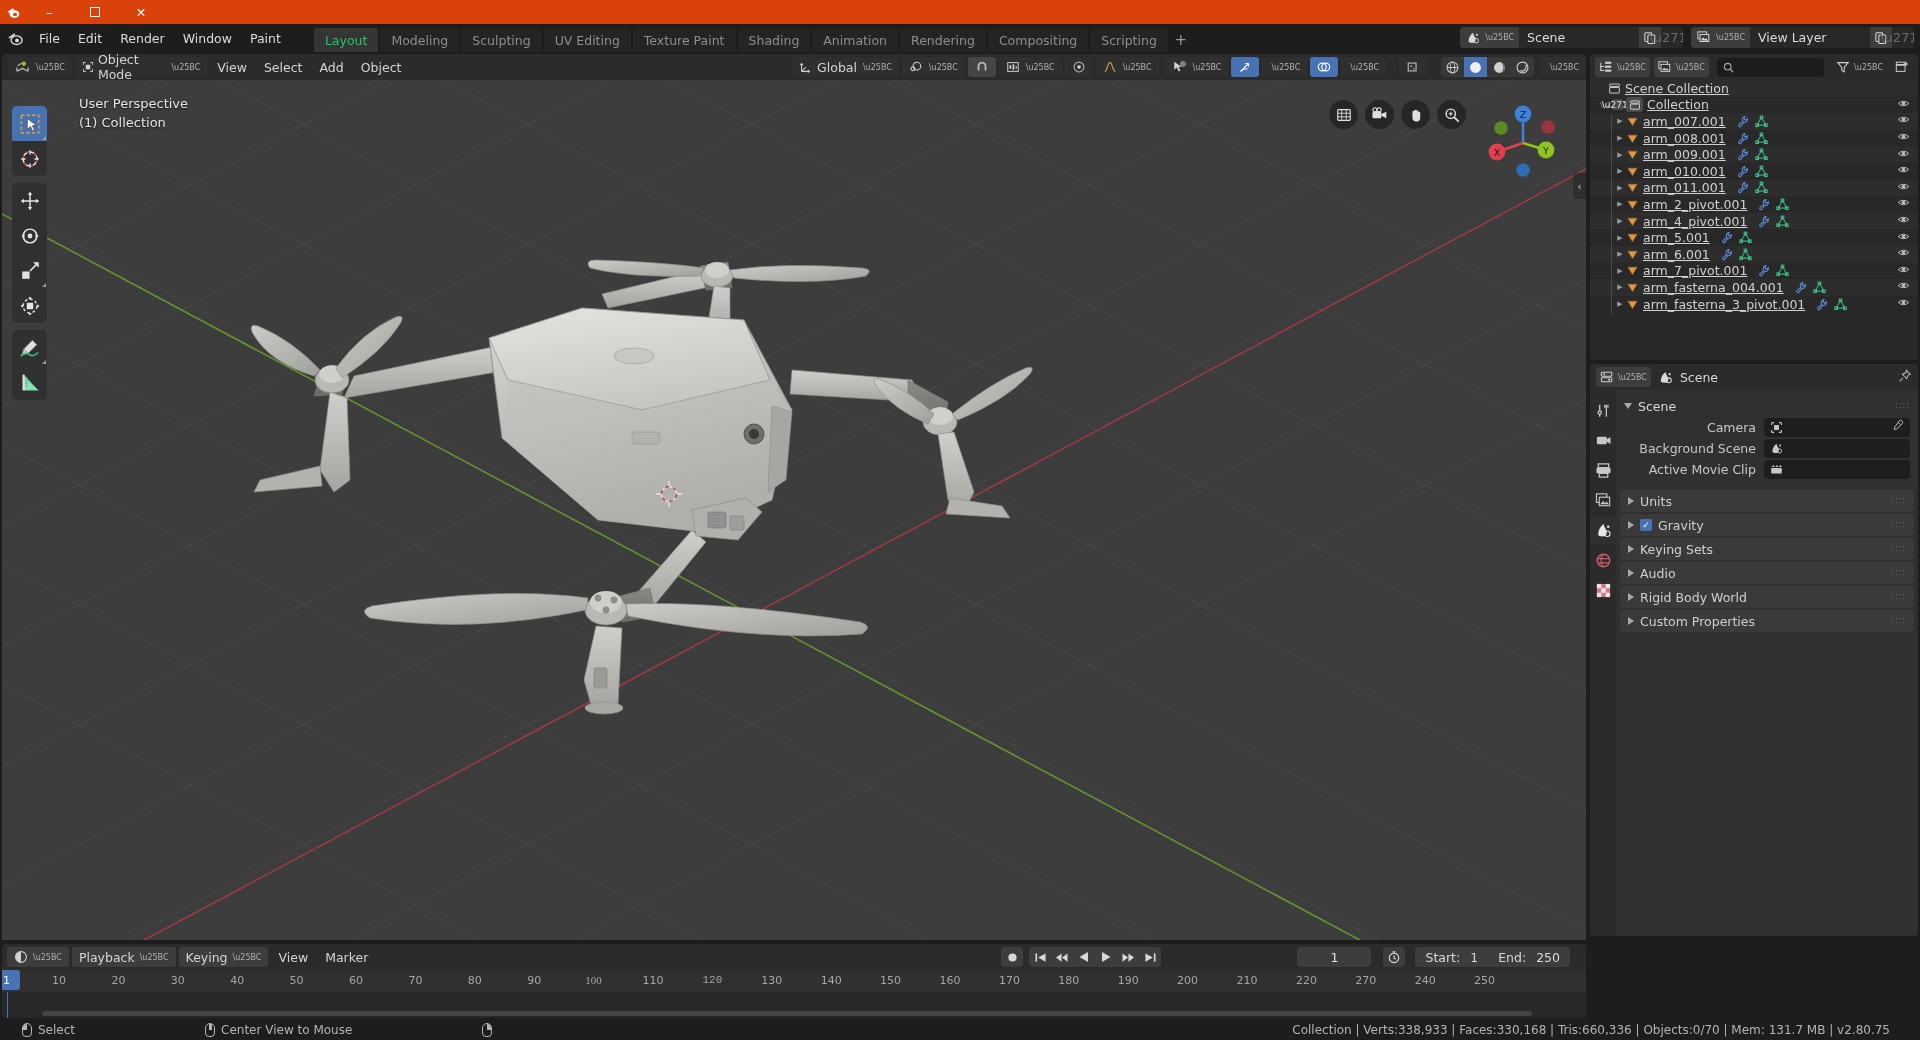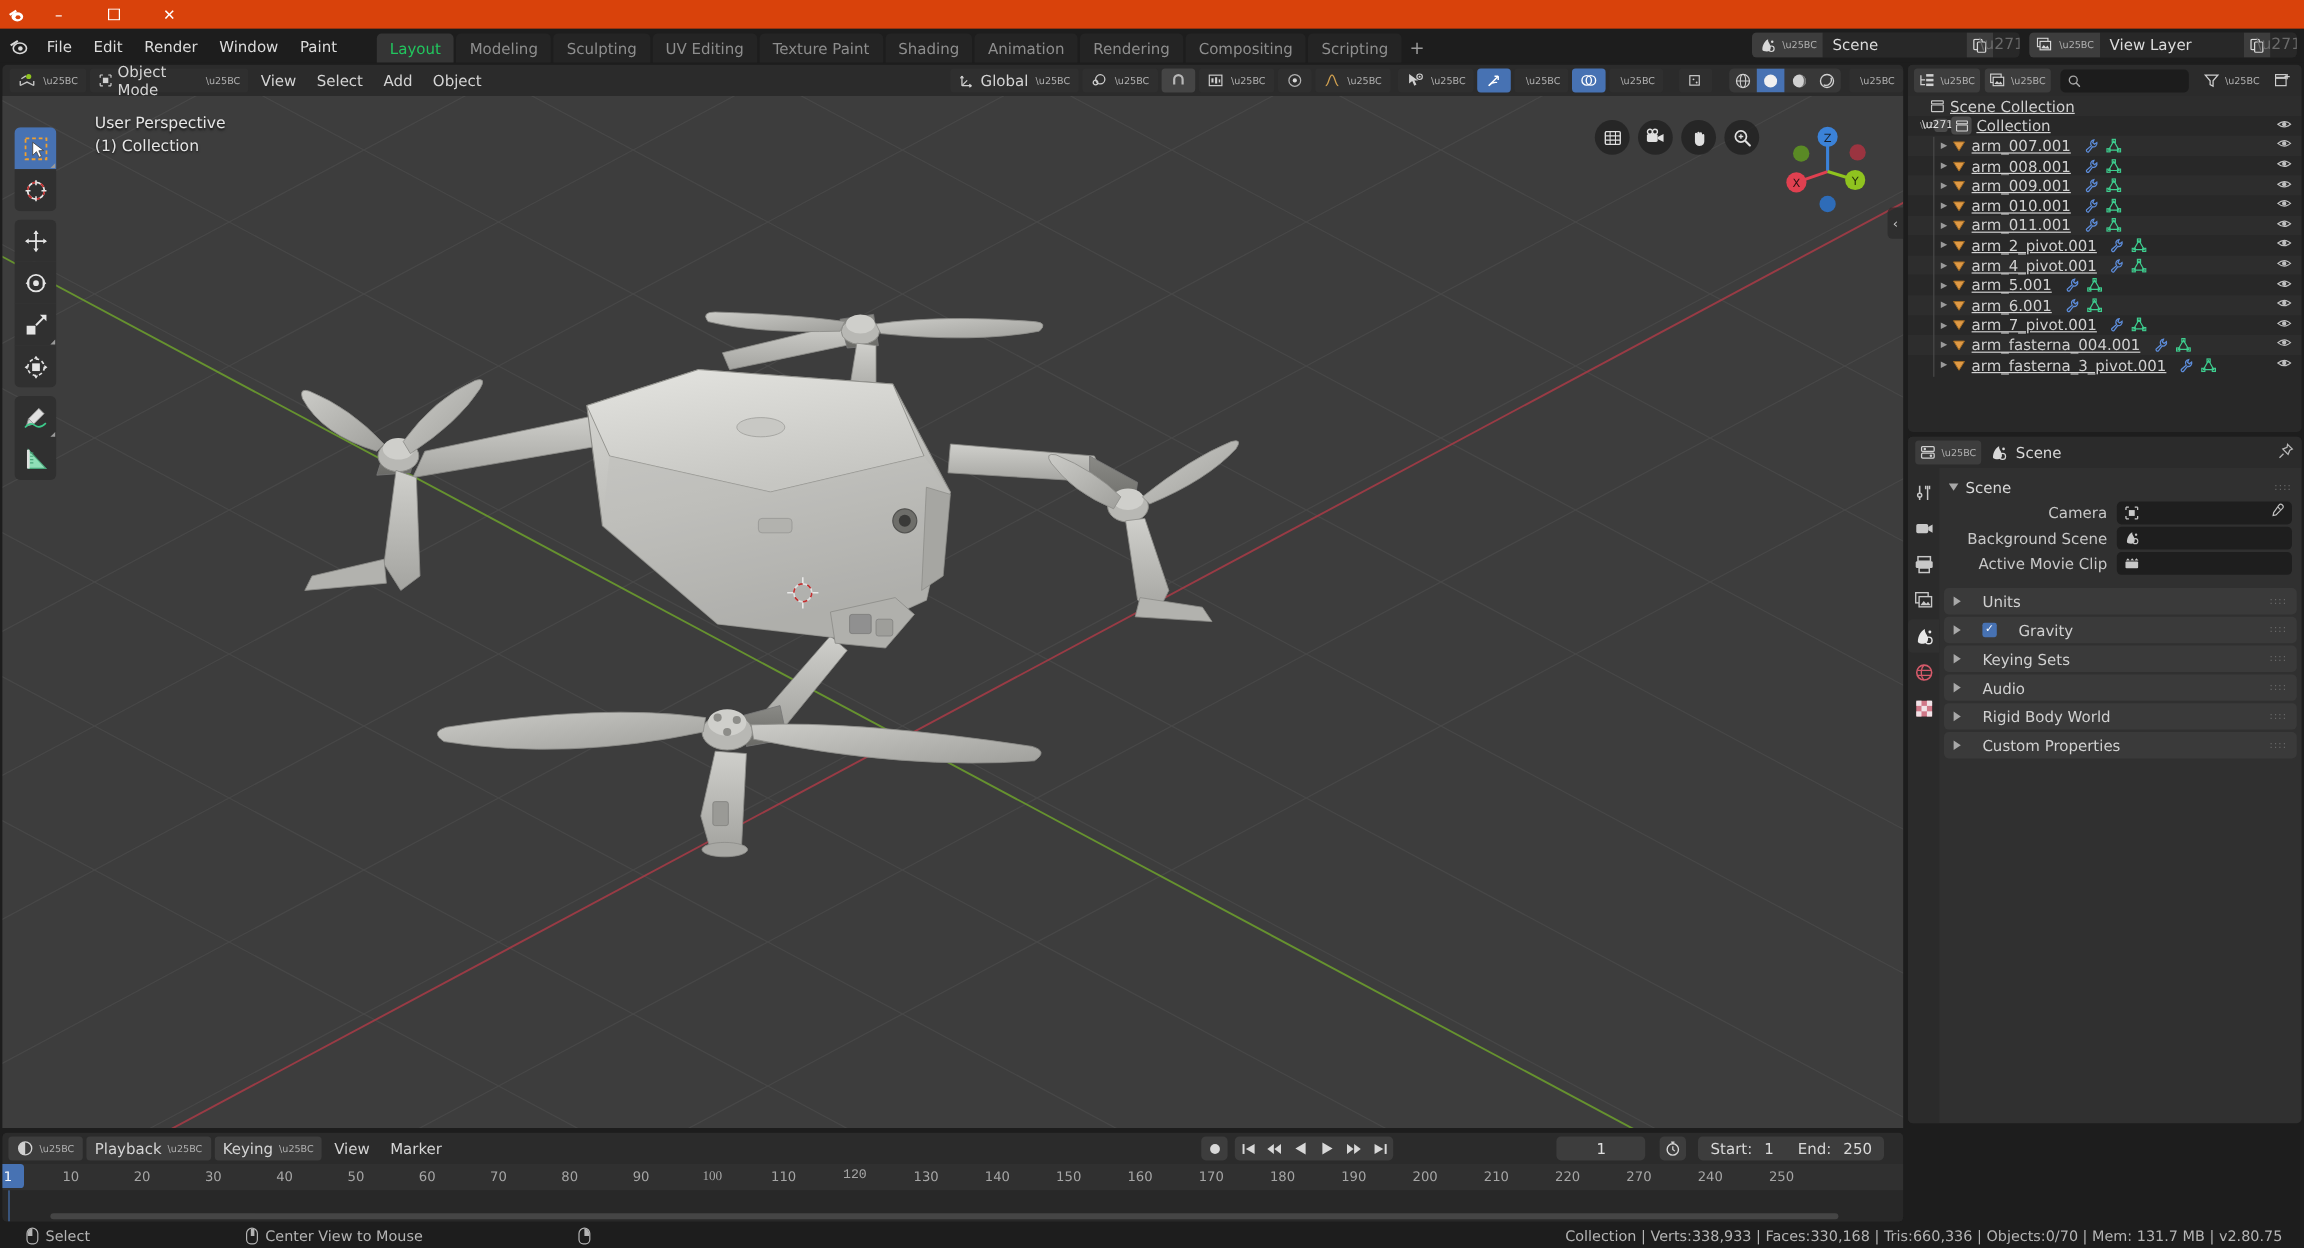--- a/index.html
+++ b/index.html
@@ -185,21 +185,21 @@
   }
   .prop-row {
     display: flex; align-items: center; height: 20px; margin: 1px 8px 1px 0;
   }
   .prop-label { width: 148px; text-align: right; padding-right: 8px; color: #c8c8c8; }
   .prop-field {
     flex: 1; height: 19px; background: #1e1e1e; border-radius: 4px;
     display: flex; align-items: center; padding: 0 6px; gap: 5px; position: relative;
   }
   .collapse-row {
-    display: flex; align-items: center; height: 22px; padding: 0 8px; gap: 18px;
+    display: flex; align-items: center; height: 22px; padding: 0 8px; gap: 6px;
     color: #d0d0d0; border-radius: 4px; margin: 2px 4px;
     background: #3a3a3a;
   }
   .tri { width: 0; height: 0; border-top: 4px solid transparent;
     border-bottom: 4px solid transparent; border-left: 6px solid #a8a8a8; }
   .tri-down { width: 0; height: 0; border-left: 4px solid transparent;
     border-right: 4px solid transparent; border-top: 6px solid #a8a8a8; }
   .grip { margin-left: auto; color: #6e6e6e; font-size: 8px; letter-spacing: 1px; line-height: 4px; }
   .cbx {
     width: 12px; height: 12px; border-radius: 2px; background: #4772b3;
@@ -259,21 +259,21 @@
     position: absolute; left: 40px; bottom: 2px; height: 5px; width: 1490px;
     background: #454545; border-radius: 3px;
   }
 
   
   .statusbar {
     position: absolute; left: 0; top: 1020px; width: 1920px; height: 20px;
     background: #1d1d1d; display: flex; align-items: center; color: #b4b4b4; font-size: 12px;
   }
   .sb-item { display: flex; align-items: center; gap: 6px; }
-  .sb-right { margin-left: auto; padding-right: 18px; color: #b4b4b4; }
+  .sb-right { margin-left: auto; padding-right: 30px; color: #b4b4b4; }
 
   .mouse-ico { width: 10px; height: 14px; border: 1.4px solid #b4b4b4; border-radius: 5px 5px 4px 4px; position: relative; }
   .mouse-ico.left::before { content:''; position:absolute; left:0; top:0; width:4px; height:6px;
     background:#b4b4b4; border-radius: 4px 0 0 0; }
   .mouse-ico.mid::before { content:''; position:absolute; left:3px; top:0; width:2.5px; height:6px;
     background:#b4b4b4; }
   .mouse-ico.right::before { content:''; position:absolute; right:0; top:0; width:4px; height:6px;
     background:#b4b4b4; border-radius: 0 4px 0 0; }
 </style>
 </head>

